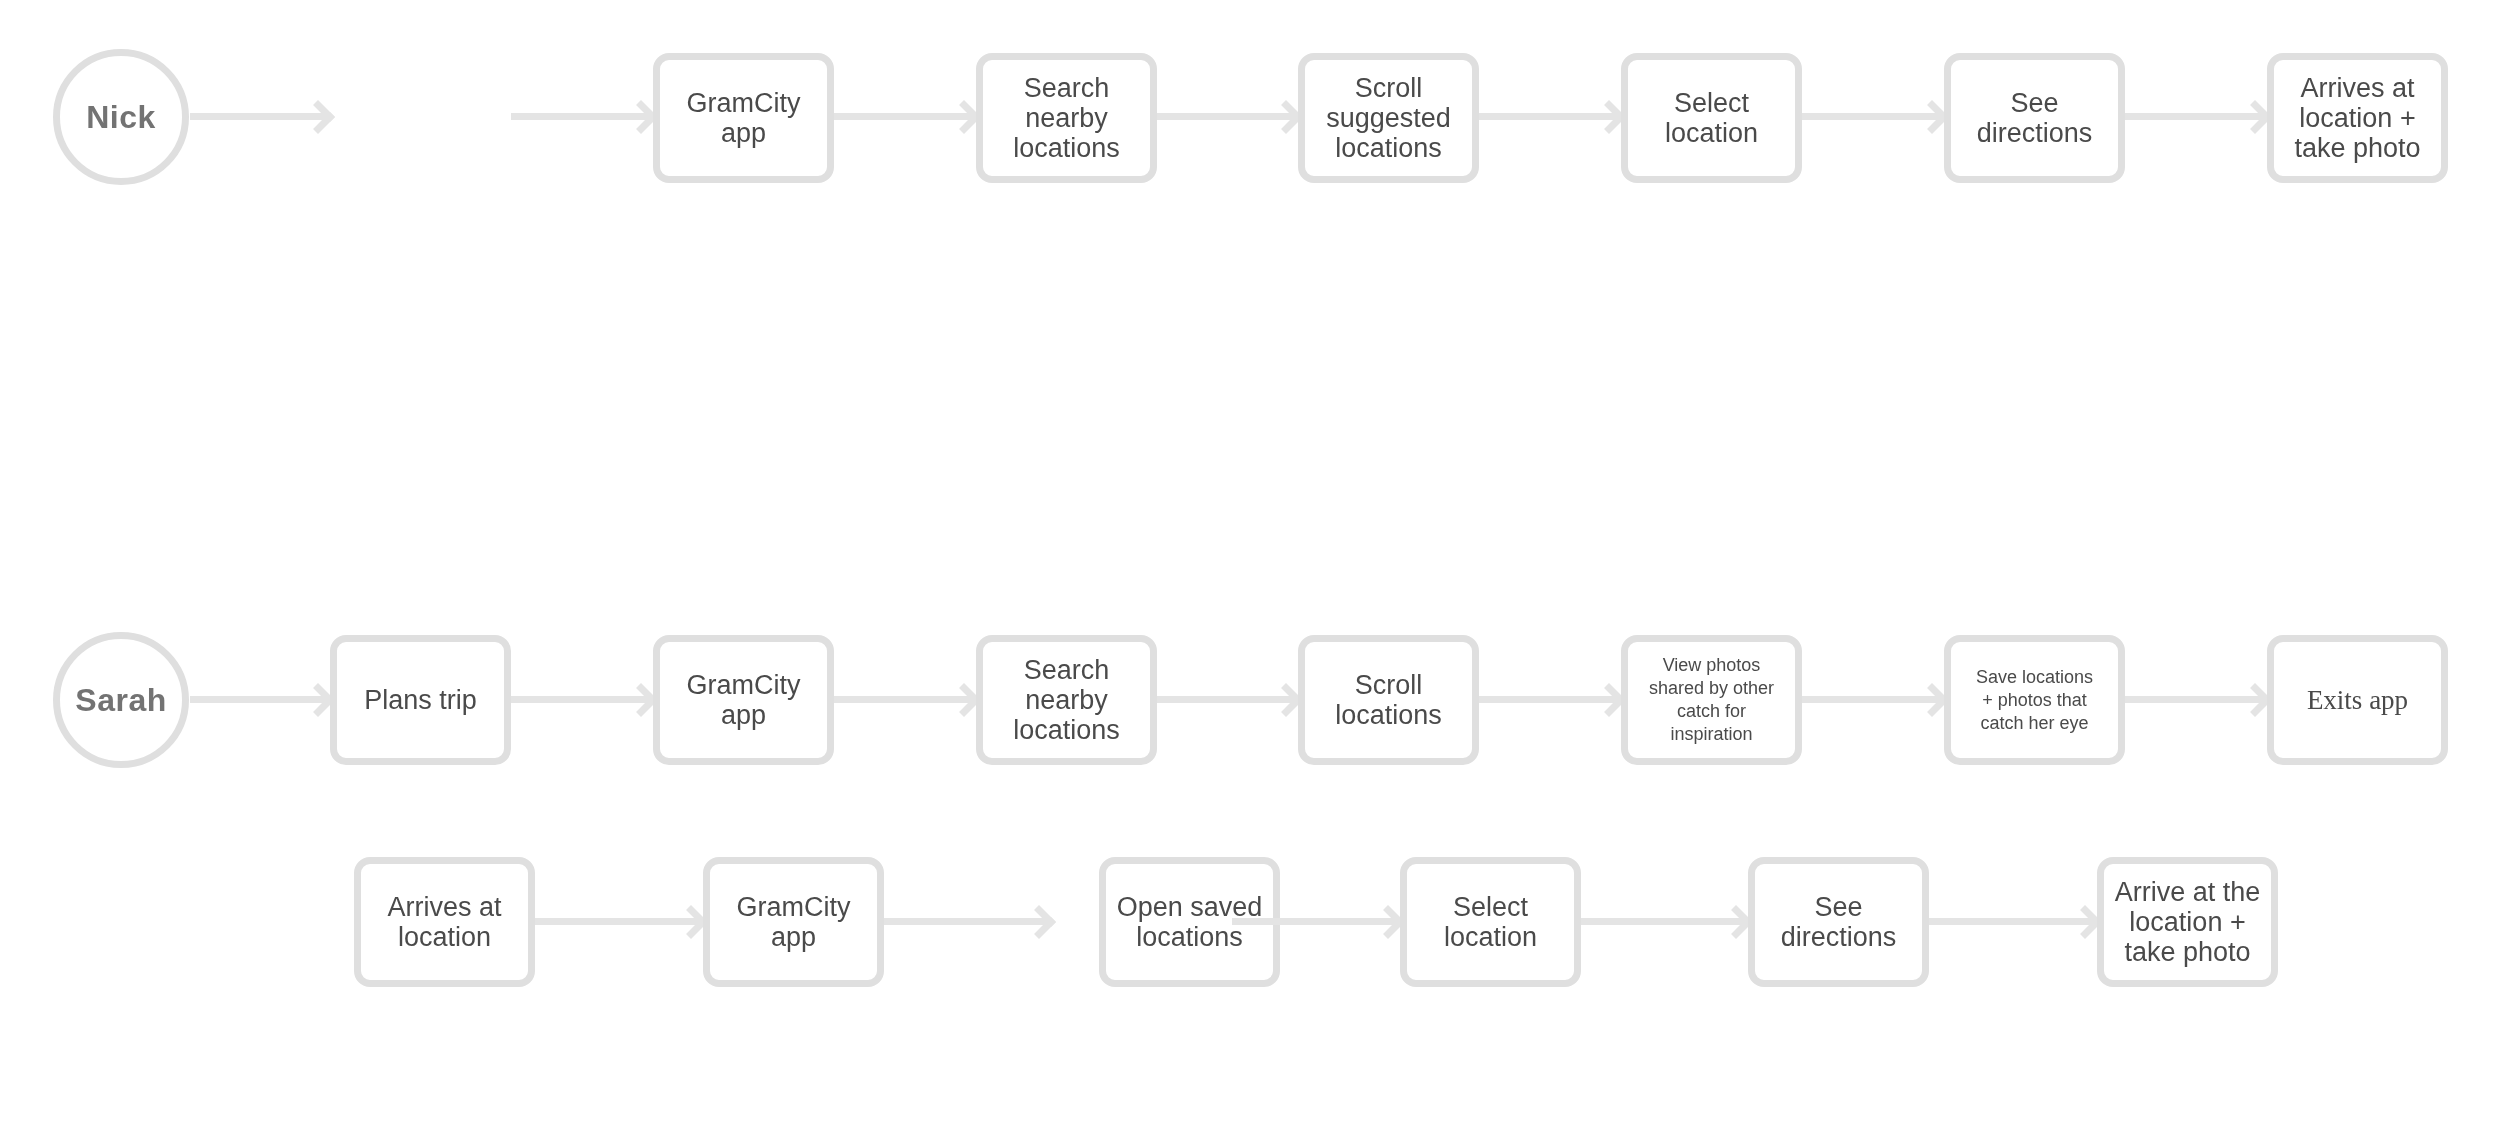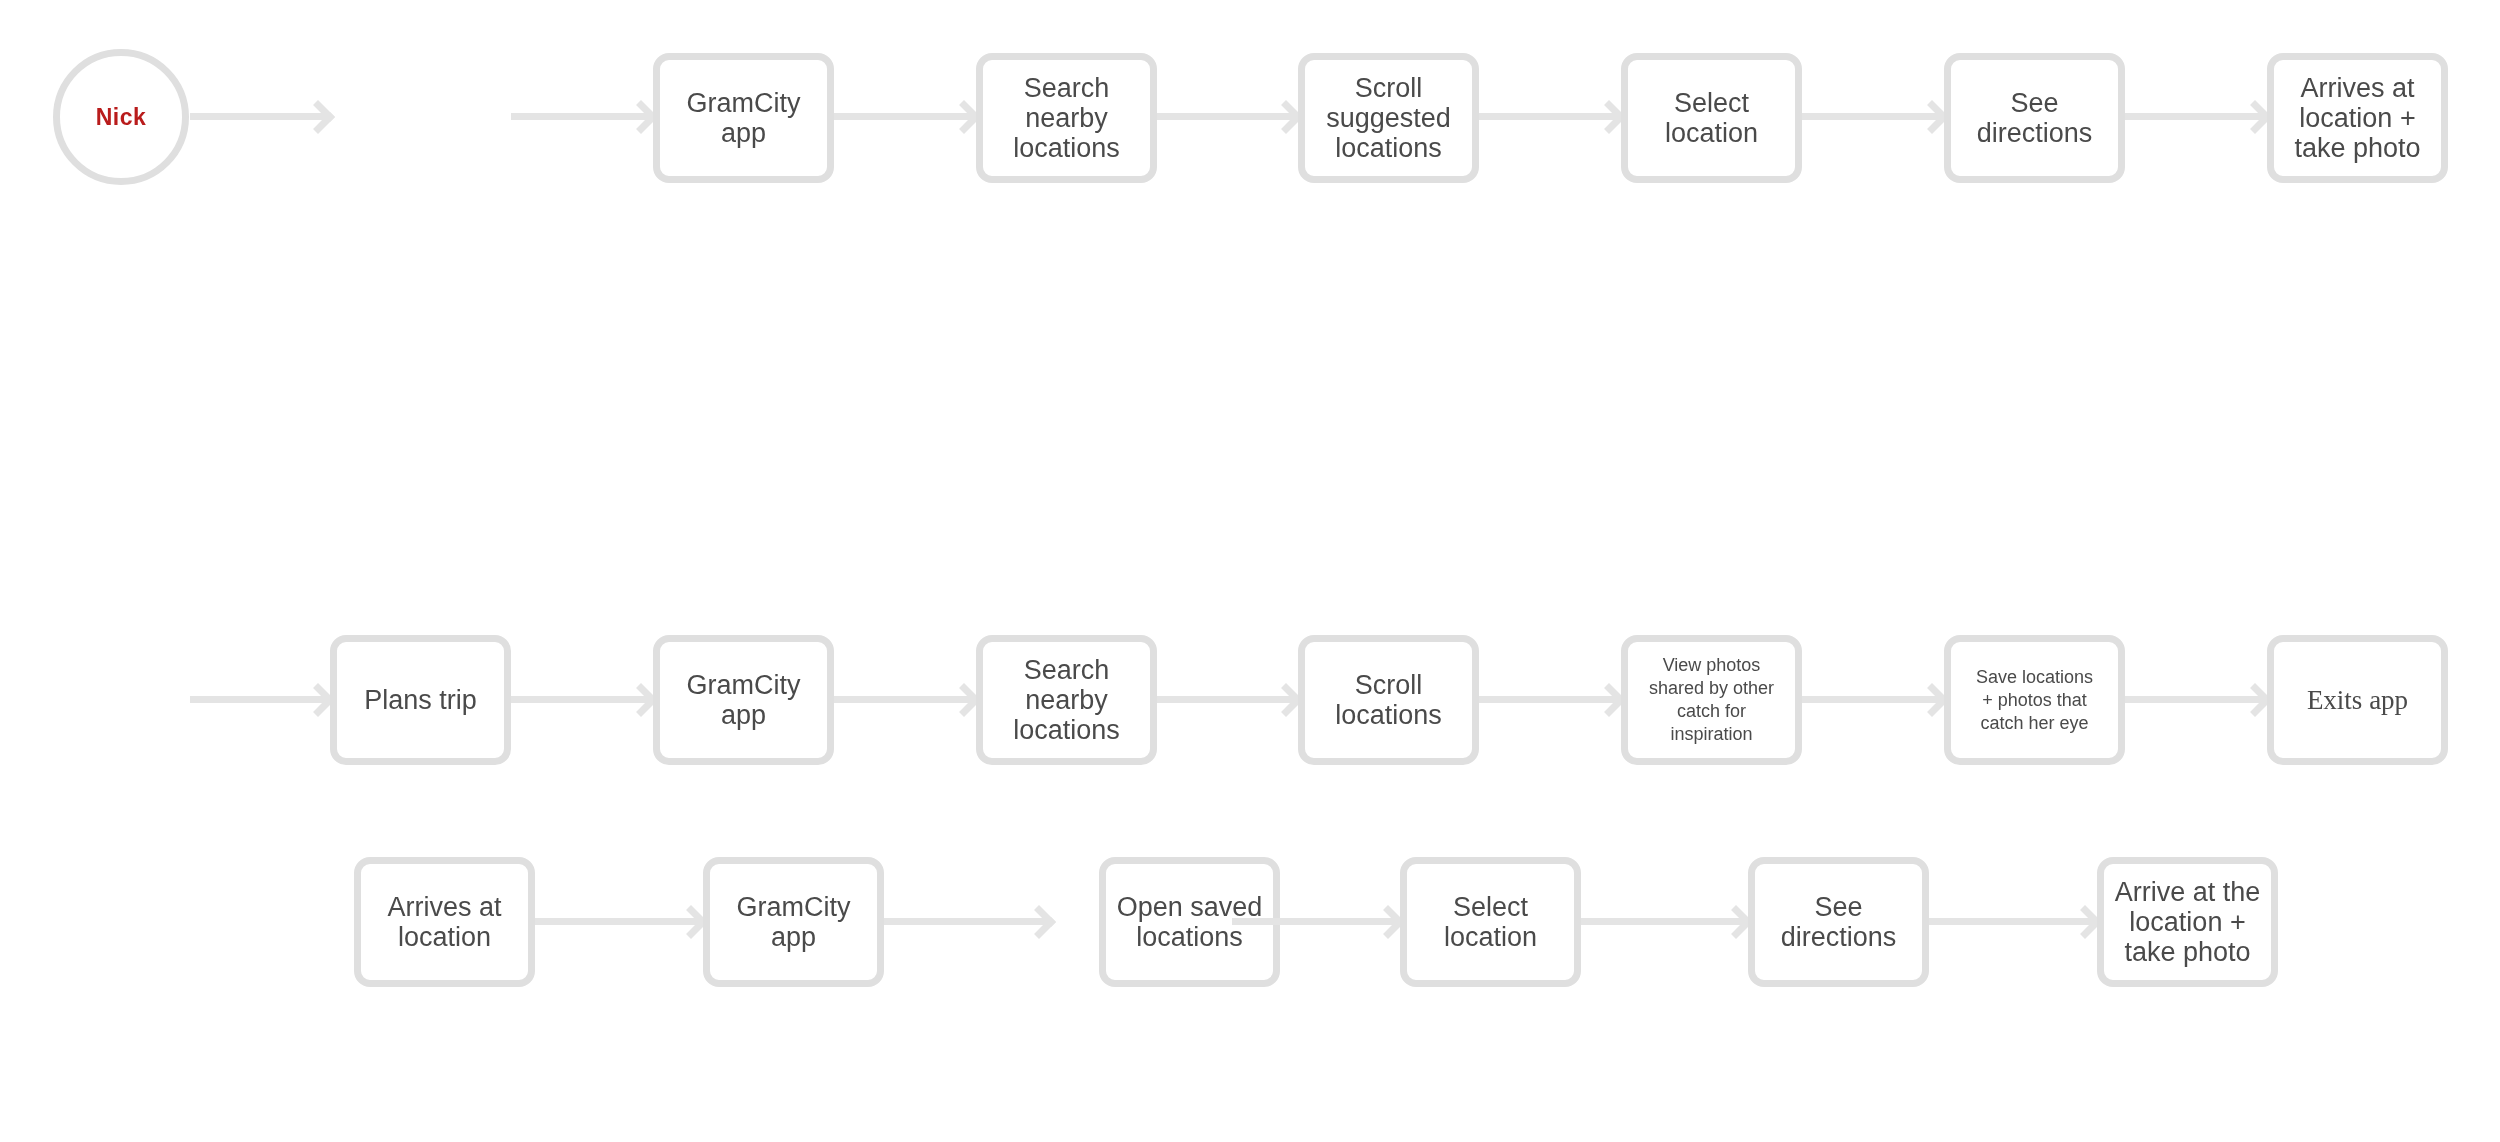--- a/index.html
+++ b/index.html
@@ -21,22 +21,22 @@
     width: 136px;
     height: 136px;
     border: 7px solid #dfdfdf;
     border-radius: 50%;
     background: #ffffff;
     display: flex;
     align-items: center;
     justify-content: center;
   }
   .persona-label {
-    color: #b91c1c;
-    font-size: 23px;
+    color: #737373;
+    font-size: 32px;
     font-weight: bold;
     letter-spacing: 0.5px;
   }
   .node {
     position: absolute;
     box-sizing: border-box;
     width: 181px;
     height: 130px;
     border: 7px solid #dfdfdf;
     border-radius: 16px;
@@ -117,20 +117,23 @@
 directions</span>
   </div>
 
   <div class="arrow" style="left:2125px; top:113px; width:142px;"></div>
   <div class="node" style="left:2267px; top:53px;">
     <span class="label">Arrives at
 location +
 take photo</span>
   </div>
 
+  <div class="persona" style="left:53px; top:632px;">
+    <span class="persona-label">Sarah</span>
+  </div>
 
   <div class="arrow" style="left:190px; top:696px; width:140px;"></div>
   <div class="node" style="left:330px; top:635px;">
     <span class="label">Plans trip</span>
   </div>
 
   <div class="arrow" style="left:511px; top:696px; width:142px;"></div>
   <div class="node" style="left:653px; top:635px;">
     <span class="label">GramCity
 app</span>

